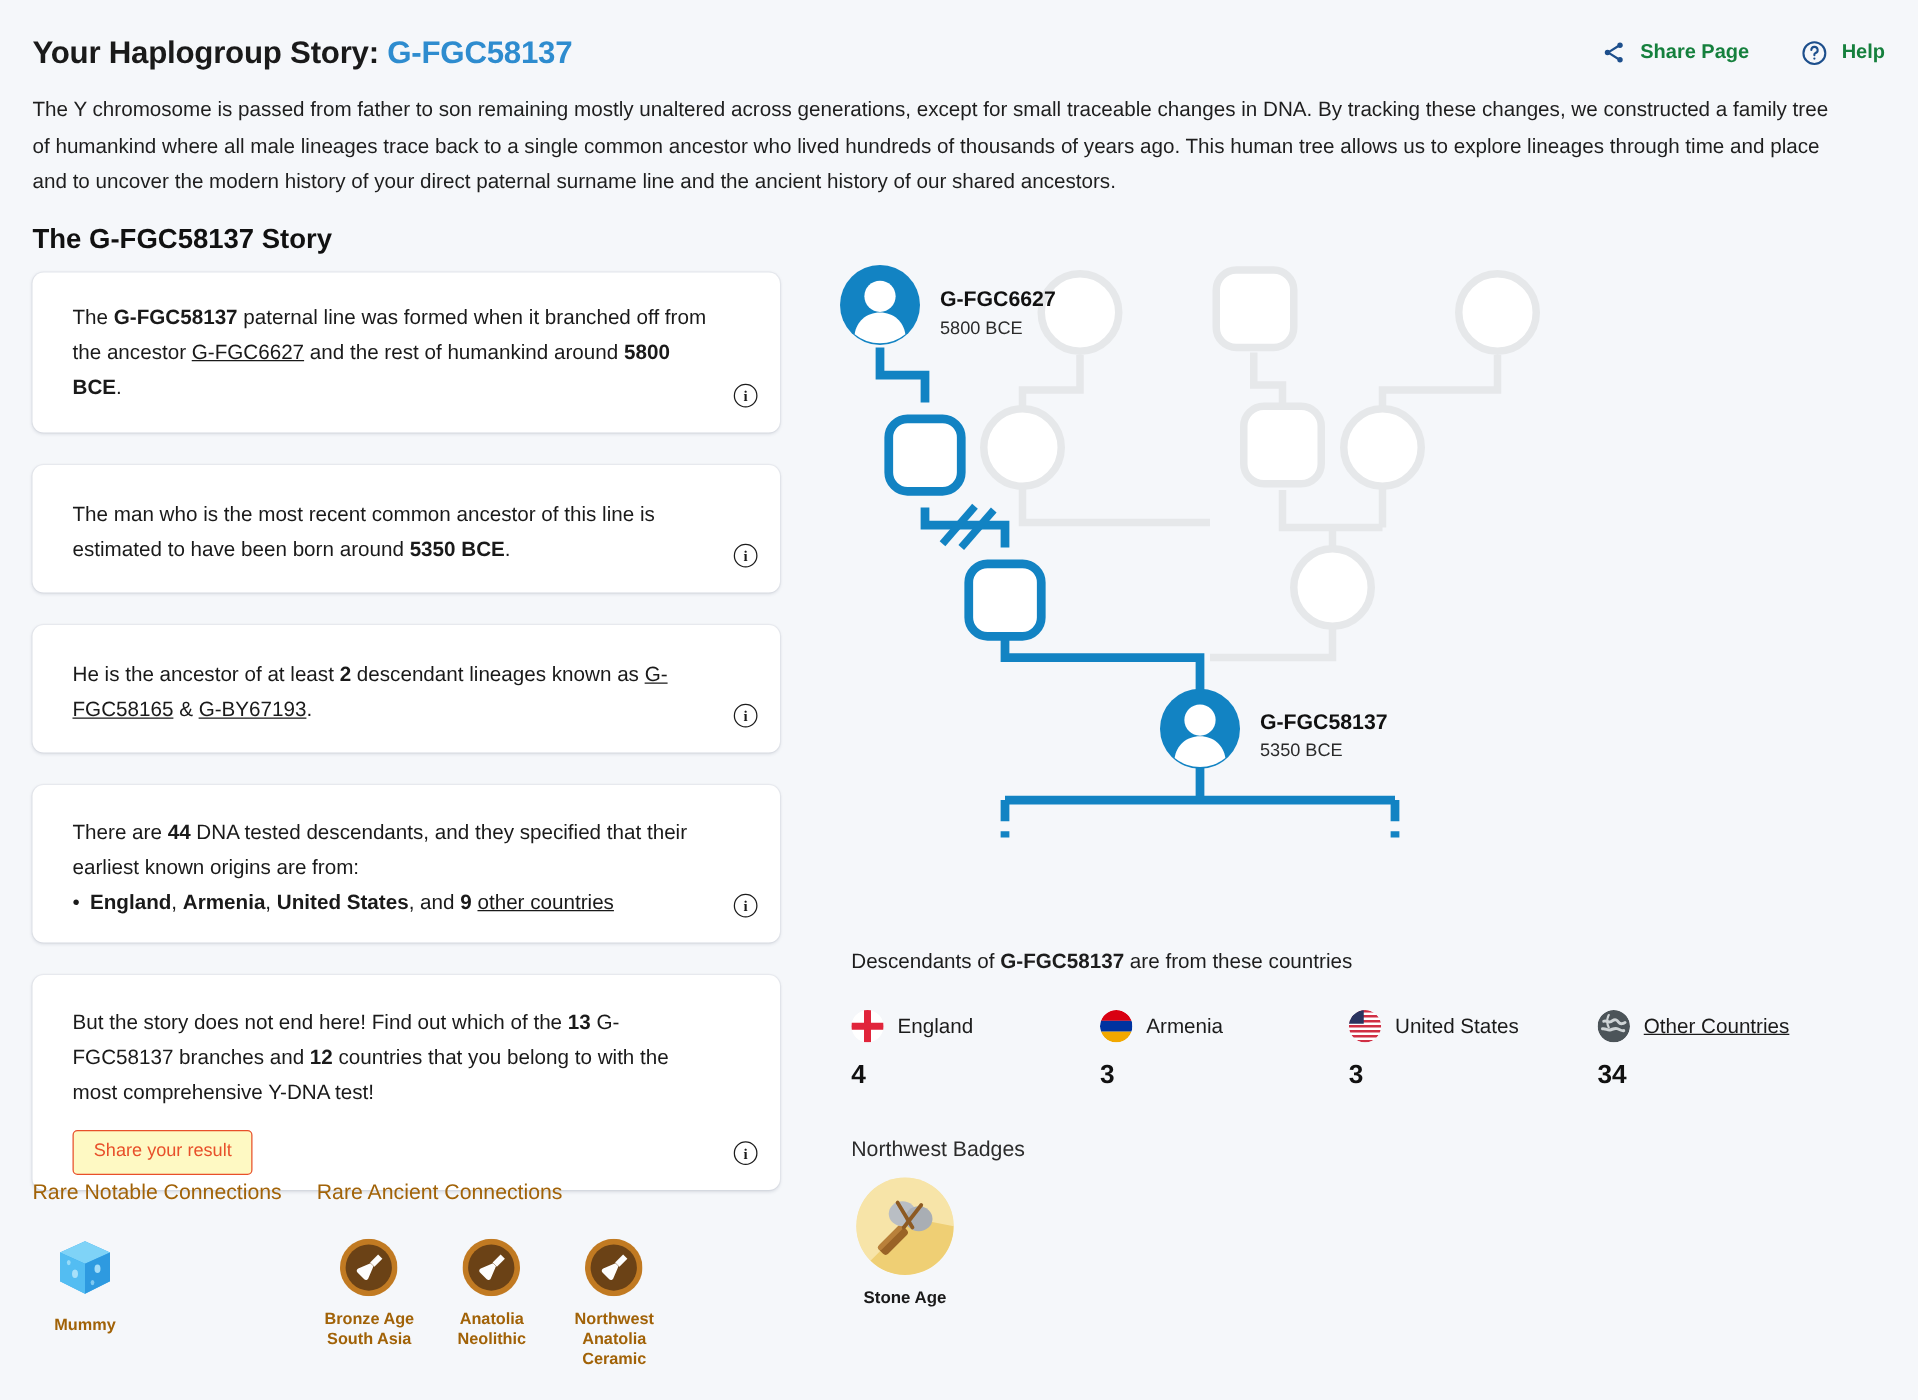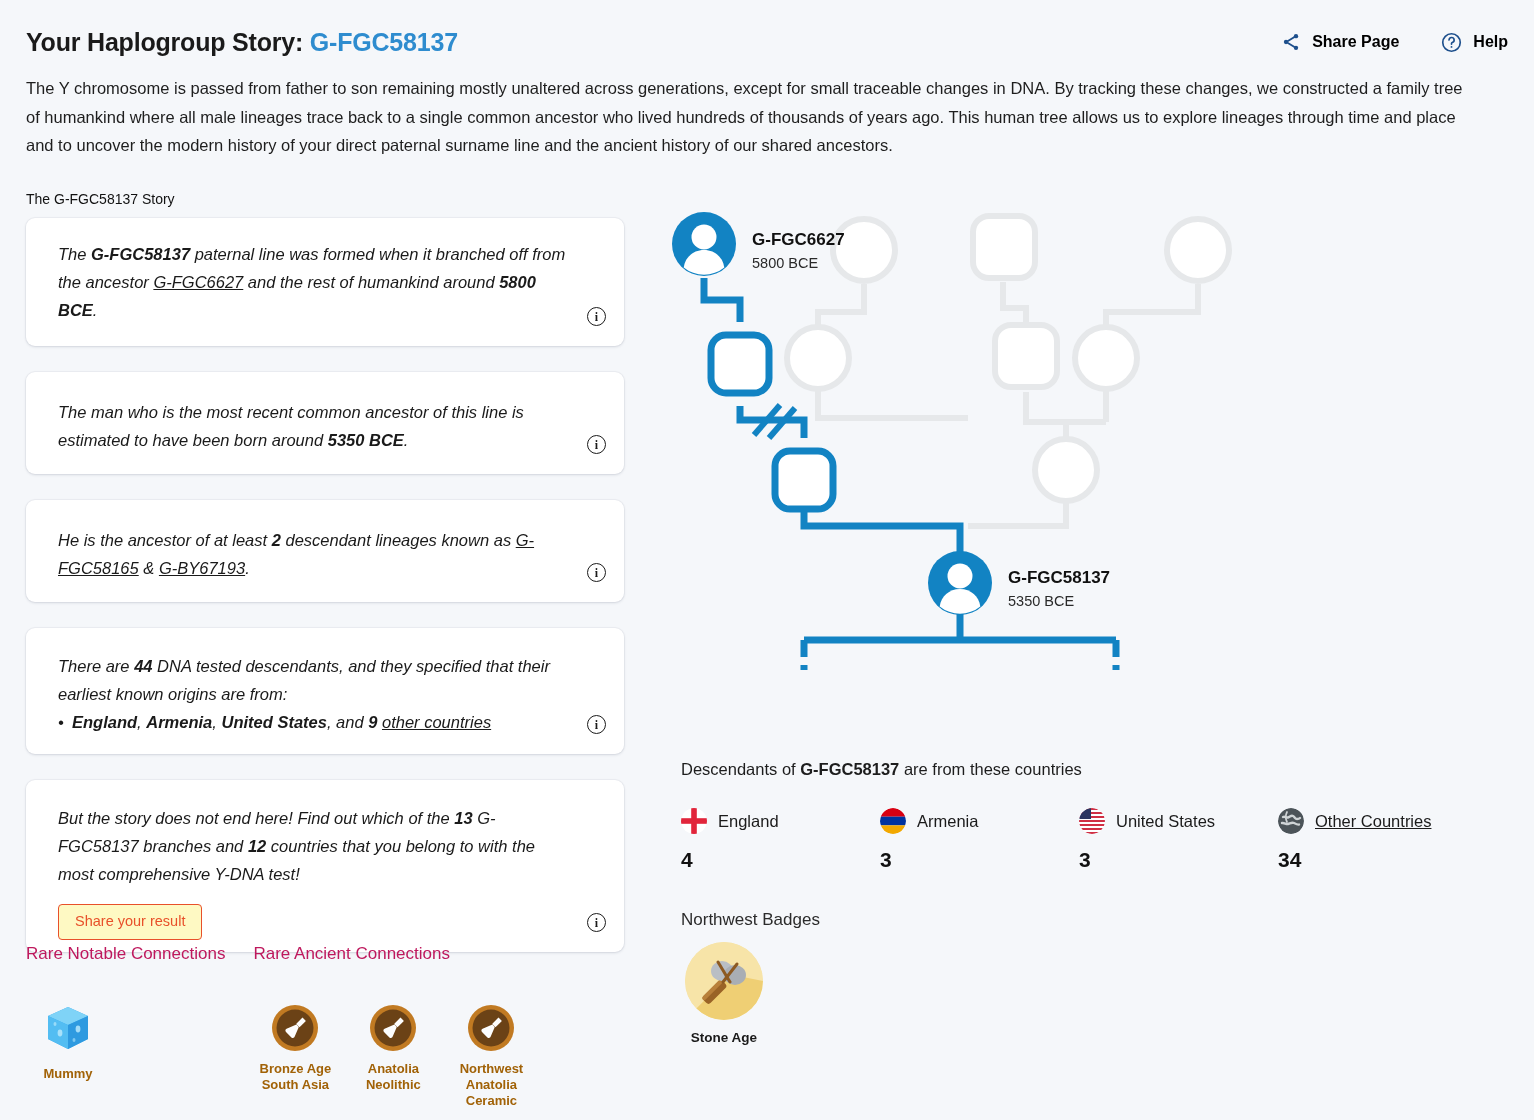--- a/index.html
+++ b/index.html
@@ -14,45 +14,45 @@
   .page { position: relative; width: 1534px; height: 1120px; }
 
   
   .hdr {
     position: absolute; left: 26px; top: 22px; right: 26px; height: 40px;
     display: flex; align-items: center; justify-content: space-between;
   }
   .hdr-title { font-size: 25px; font-weight: bold; letter-spacing: -0.2px; white-space: nowrap; }
   .hdr-title .hg { color: #2e8ccf; font-weight: bold; }
   .hdr-actions { display: flex; align-items: center; gap: 42px; }
-  .hdr-act { display: flex; align-items: center; gap: 11px; color: #000000; font-size: 16px; font-weight: bold; cursor: pointer; }
+  .hdr-act { display: flex; align-items: center; gap: 11px; color: #15803d; font-size: 16px; font-weight: bold; cursor: pointer; }
   .hdr-act svg { display: block; }
 
   
   .intro {
     position: absolute; left: 26px; top: 74px; width: 1452px;
     font-size: 16.5px; line-height: 28.5px; color: #1e1e1e;
   }
   .story-h {
-    position: absolute; left: 26px; top: 191px;
-    font-size: 14px; font-weight: normal; color: #111;
+    position: absolute; left: 26px; top: 178px;
+    font-size: 22px; font-weight: bold; color: #111;
   }
 
   
   .cards { position: absolute; left: 26px; top: 218px; width: 598px; }
   .card {
     position: relative;
     background: #ffffff;
     border-radius: 9px;
     box-shadow: 0 1px 3px rgba(16,32,60,0.13), 0 0 0 1px rgba(16,32,60,0.035);
     padding: 22px 56px 22px 32px;
     margin-bottom: 26px;
     font-size: 16.5px; line-height: 28px;
   }
-  .card p { margin: 0; font-style: italic; }
+  .card p { margin: 0; }
   .card b { font-weight: bold; }
   .card .lnk { text-decoration: underline; color: #1a1a1a; cursor: pointer; }
   .info-i {
     position: absolute; right: 18px; bottom: 20px;
     width: 19px; height: 19px; border-radius: 50%;
     border: 1.6px solid #1b1b1b;
     display: flex; align-items: center; justify-content: center;
     font-size: 12px; font-weight: bold; font-family: "Liberation Serif", serif;
     line-height: 1; cursor: pointer; color: #1b1b1b;
   }
@@ -72,21 +72,21 @@
     border-radius: 4px;
     padding: 9px 16px 10px;
     font-size: 14.5px;
     line-height: 1;
     cursor: pointer;
     font-family: "Liberation Sans", sans-serif;
   }
 
   
   .conn-wrap { position: absolute; left: 26px; top: 944px; display: flex; gap: 28px; }
-  .conn-col-title { font-size: 17px; color: #be185d; margin-bottom: 36px; white-space: nowrap; }
+  .conn-col-title { font-size: 17px; color: #a16207; margin-bottom: 22px; white-space: nowrap; }
   .conn-items { display: flex; gap: 14px; }
   .conn-item { width: 84px; text-align: center; }
   .conn-label { margin-top: 10px; font-size: 13px; font-weight: bold; line-height: 16px; color: #a16207; }
 
   .icecube { width: 56px; height: 56px; margin: 0 auto; position: relative; }
   .badge-circ { width: 46px; height: 46px; border-radius: 50%; margin: 5px auto 0; position: relative; }
 
   
   .tree { position: absolute; left: 668px; top: 208px; width: 600px; height: 500px; }
   .tree svg { display: block; }

